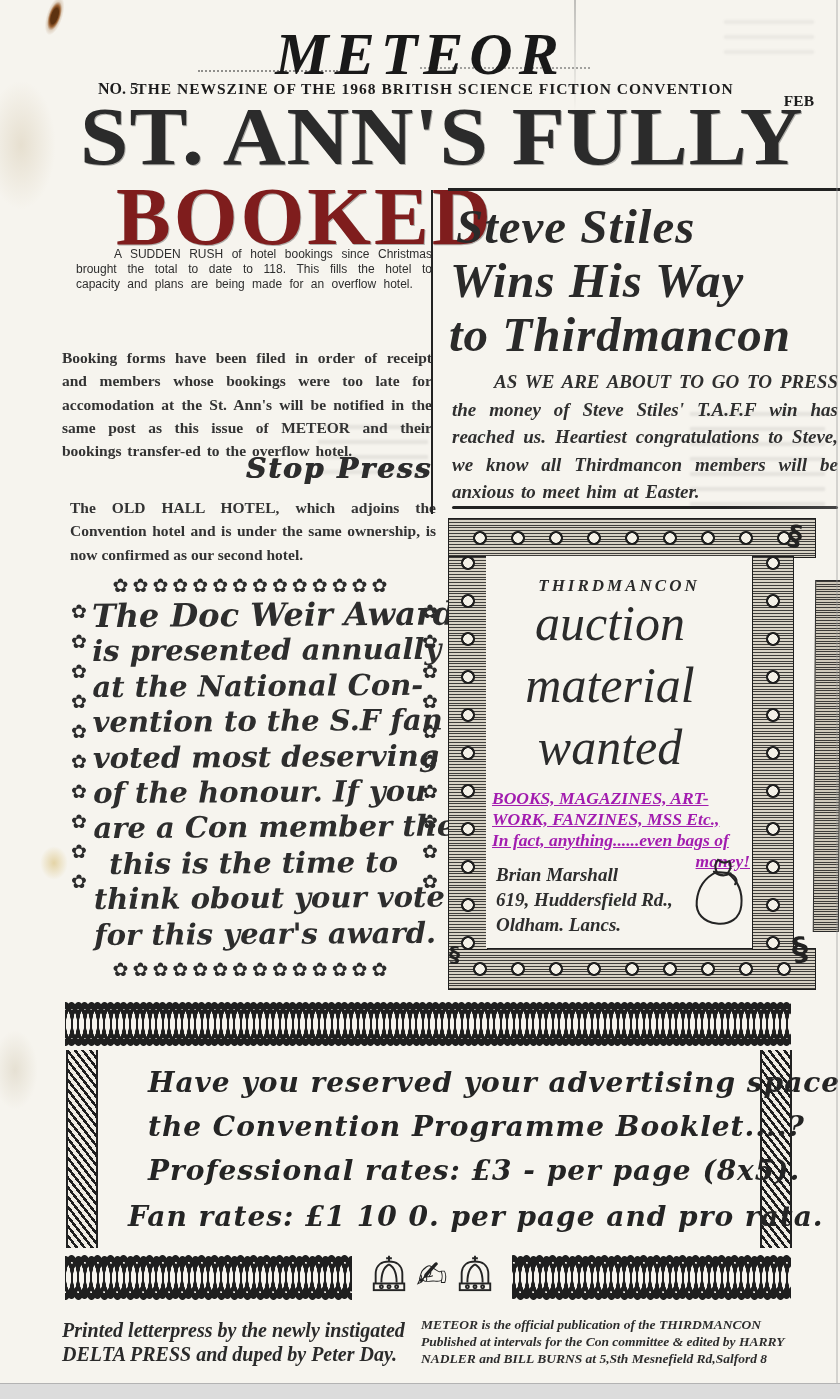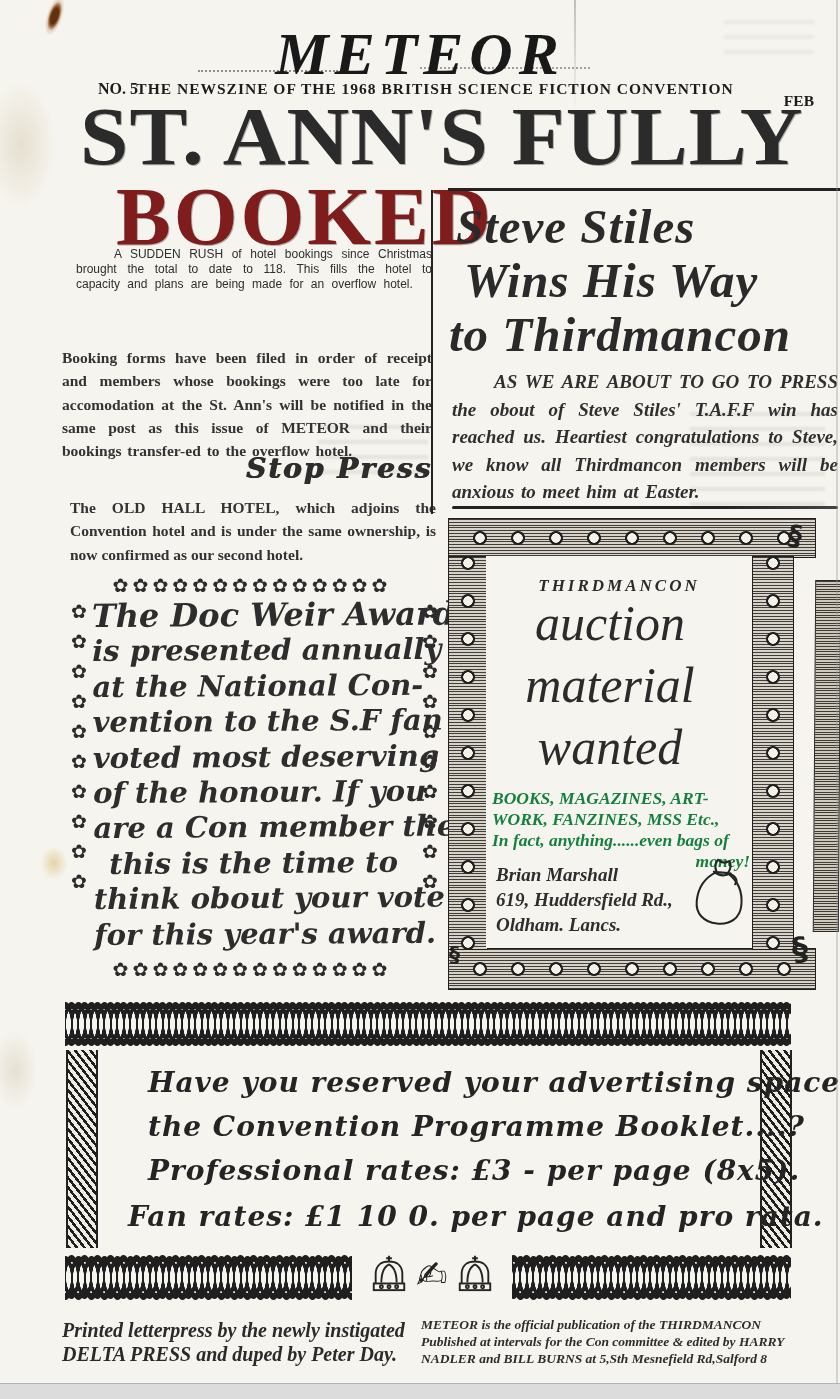--- a/index.html
+++ b/index.html
@@ -39,21 +39,21 @@
   
   .vline{left:431px;top:190px;width:2px;height:324px;background:#222;}
   .hline-top{left:448px;top:188px;width:392px;height:3px;background:#222;}
   .hline-bot{left:452px;top:506px;width:386px;height:3px;
     background:linear-gradient(90deg,#222 70%,#444);border-radius:2px;}
 
   
   .taff-h{font:italic 700 49px "Liberation Serif",serif;color:#2a2a2a;white-space:nowrap;
     letter-spacing:1px;}
   .taff-h1{top:198px;left:456px;}
-  .taff-h2{top:252px;left:464px;}
+  .taff-h2{top:252px;left:450px;}
   .taff-h3{top:306px;left:449px;text-align:center;}
   .taff-body{top:368px;left:452px;width:386px;font:italic 700 19px "Liberation Serif",serif;
     line-height:1.45;color:#2f2f2f;text-align:justify;text-indent:42px;word-spacing:2px;}
 
   
   .dw-orn{color:#2b2b2b;overflow:hidden;font-family:"DejaVu Sans",sans-serif;}
   .dw-top{top:574px;left:66px;width:372px;height:27px;font-size:19px;letter-spacing:4px;text-align:center;}
   .dw-bottom{top:958px;left:66px;width:372px;height:28px;font-size:19px;letter-spacing:4px;text-align:center;}
   .dw-left{top:600px;left:63px;width:27px;height:356px;writing-mode:vertical-rl;font-size:19px;letter-spacing:8px;}
   .dw-right{top:600px;left:414px;width:27px;height:356px;writing-mode:vertical-rl;font-size:19px;letter-spacing:8px;}
@@ -76,21 +76,21 @@
   .auc-right{left:752px;top:556px;width:40px;height:392px;}
   .auc-inner{left:486px;top:556px;width:266px;height:392px;background:#f6f4ee;}
   .auc-kicker{top:576px;left:486px;width:266px;text-align:center;
     font:italic 700 17px "Liberation Serif",serif;letter-spacing:3px;color:#2b2b2b;}
   .auc-title{left:486px;width:248px;text-align:center;font:italic 500 50px "Liberation Serif",serif;
     color:#2b2b2b;line-height:1;}
   .auc-t1{top:598px;}
   .auc-t2{top:660px;}
   .auc-t3{top:722px;}
   .auc-items{top:788px;left:492px;width:258px;}
-  .auc-item{font:italic 700 17.5px "Liberation Serif",serif;line-height:21px;color:#15803d;white-space:nowrap;}
+  .auc-item{font:italic 700 17.5px "Liberation Serif",serif;line-height:21px;color:#a21caf;white-space:nowrap;text-decoration:underline;}
   .auc-item:last-child{text-align:right;}
   .auc-contact{top:862px;left:496px;width:190px;}
   .auc-contact div{font:italic 700 19px "Liberation Serif",serif;line-height:25px;color:#2d2d2d;white-space:nowrap;}
   .moneybag{left:692px;top:856px;transform:rotate(6deg);}
   .auc-fleur{left:788px;top:519px;font:700 28px "DejaVu Sans",sans-serif;color:#222;transform:rotate(10deg);}
   .auc-fig{left:449px;top:942px;font:700 22px "DejaVu Sans",sans-serif;color:#222;}
   .edge-film{left:814px;top:580px;width:24px;height:350px;transform:rotate(.4deg);}
   .edge-orn{left:792px;top:930px;font:700 32px "DejaVu Sans",sans-serif;color:#222;transform:rotate(-8deg);}
 
   
@@ -169,21 +169,21 @@
   <div class="abs stop-h">Stop Press</div>
   <div class="abs stop-b">The OLD HALL HOTEL, which adjoins the Convention hotel and is under the same ownership, is now confirmed as our second hotel.</div>
 
   <div class="abs vline"></div>
   <div class="abs hline-top"></div>
   <div class="abs hline-bot"></div>
 
   <div class="abs taff-h taff-h1">Steve Stiles</div>
   <div class="abs taff-h taff-h2">Wins His Way</div>
   <div class="abs taff-h taff-h3">to Thirdmancon</div>
-  <div class="abs taff-body">AS WE ARE ABOUT TO GO TO PRESS the obout of Steve Stiles' T.A.F.F win has reached us.  Heartiest congratulations to Steve, we know all Thirdmancon members will be anxious to meet him at Easter.</div>
+  <div class="abs taff-body">AS WE ARE ABOUT TO GO TO PRESS the money of Steve Stiles' T.A.F.F win has reached us.  Heartiest congratulations to Steve, we know all Thirdmancon members will be anxious to meet him at Easter.</div>
 
   <div class="abs dw-orn dw-top">✿✿✿✿✿✿✿✿✿✿✿✿✿✿</div>
   <div class="abs dw-orn dw-bottom">✿✿✿✿✿✿✿✿✿✿✿✿✿✿</div>
   <div class="abs dw-orn dw-left">✿✿✿✿✿✿✿✿✿✿</div>
   <div class="abs dw-orn dw-right">✿✿✿✿✿✿✿✿✿✿</div>
   <div class="abs dw-lines">
     <div class="dw-line">The Doc Weir Award</div>
     <div class="dw-line">is presented annually</div>
     <div class="dw-line">at the National Con-</div>
     <div class="dw-line">vention to the S.F fan</div>

